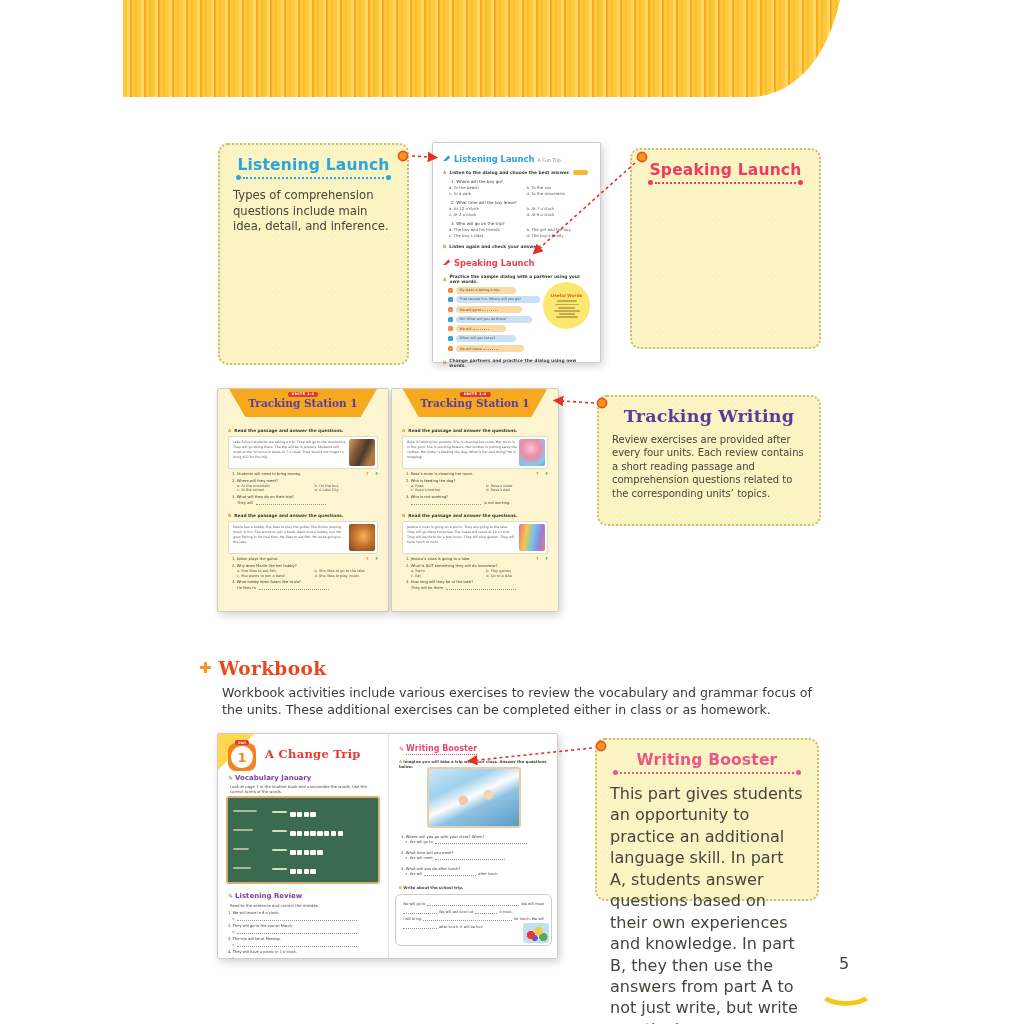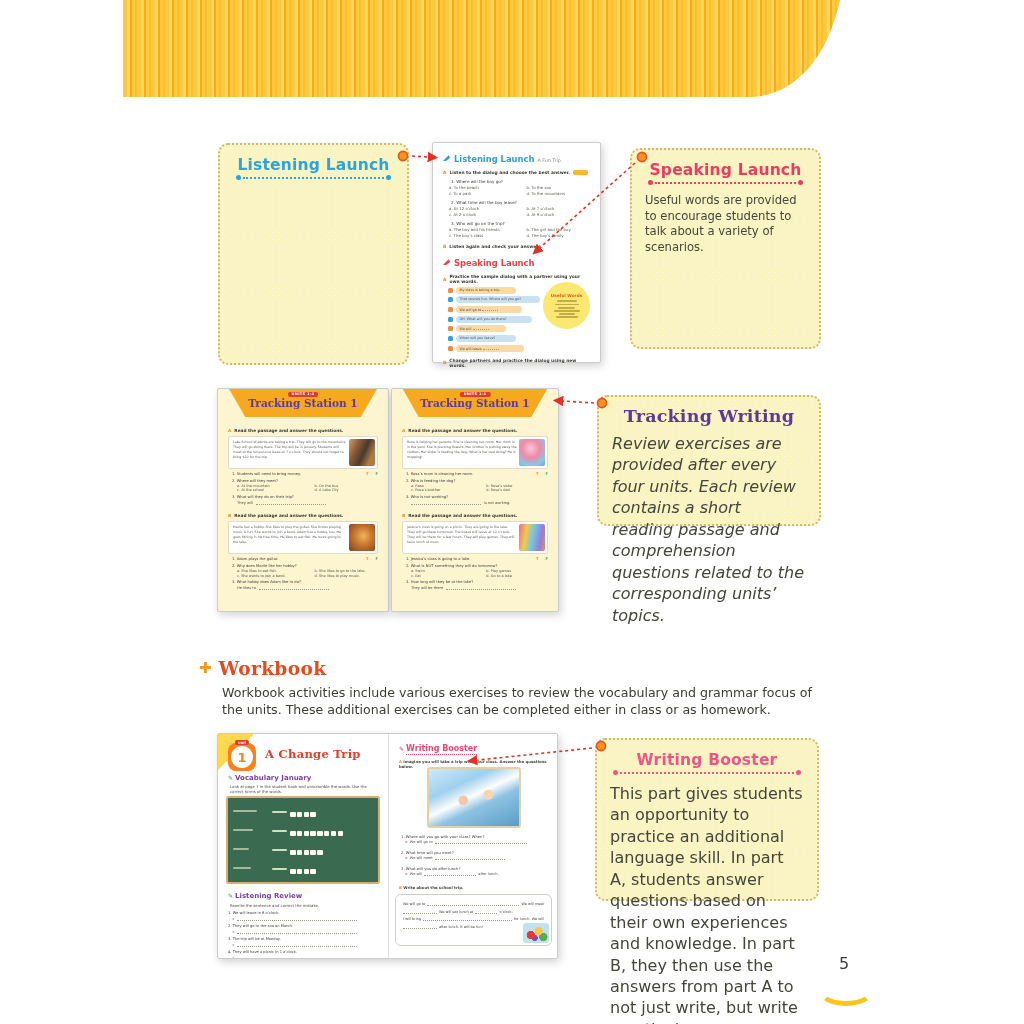--- a/index.html
+++ b/index.html
@@ -19,21 +19,21 @@
   .co-title{font-weight:bold;font-size:15.5px;text-align:center;letter-spacing:.2px;}
   .co-underline{height:0;border-bottom:2px dotted currentColor;margin:3px 10px 9px;position:relative;}
   .co-underline::before,.co-underline::after{content:"";position:absolute;top:-2.5px;width:5px;height:5px;border-radius:50%;background:currentColor;}
   .co-underline::before{left:-7px}.co-underline::after{right:-7px}
   #co-listen{left:218px;top:143px;width:191px;height:222px;}
   #co-listen .co-title,#co-listen .co-underline{color:#2ba5dc;}
   #co-speak{left:630px;top:148px;width:191px;height:201px;}
   #co-speak .co-title,#co-speak .co-underline{color:#ee3b60;}
   #co-track{left:597px;top:395px;width:224px;height:131px;padding-top:9px;}
   #co-track .co-title{font-family:"DejaVu Serif","Liberation Serif",serif;font-size:17.5px;color:#5c3a99;margin-bottom:7px;}
-  #co-track p{font-size:16px;font-style:italic;}
+  #co-track p{font-size:10px;}
   #co-write{left:595px;top:738px;width:224px;height:163px;}
   #co-write .co-title,#co-write .co-underline{color:#ee5586;}
   #co-write p{font-size:16px;}
 
   
   .thumb{position:absolute;background:#fff;border:1px solid #ccc;border-radius:2px;
          box-shadow:2px 3px 8px rgba(0,0,0,.18);box-sizing:border-box;}
 
   
   #thumb-sb{left:432px;top:142px;width:169px;height:221px;padding:11px 10px;}
@@ -161,26 +161,26 @@
           <rect x="12" width="2" height="97" fill="#fdbe2e"></rect>
         </pattern>
       </defs>
       <path d="M0,0 L717,0 C711,26 702,50 684,70 C668,87 650,97 624,97 L0,97 Z" fill="url(#stripes)"></path>
     </svg>
   </div>
 
   <div id="co-listen" class="callout">
     <div class="co-title">Listening Launch</div>
     <div class="co-underline"></div>
+    <p>Types of comprehension questions include main idea, detail, and inference.</p>
   </div>
 
   <div id="co-speak" class="callout">
     <div class="co-title">Speaking Launch</div>
     <div class="co-underline"></div>
-    <p>Useful words are provided to encourage students to talk about a variety of scenarios.</p>
   </div>
 
   <div id="thumb-sb" class="thumb">
     <div class="sb-head">
       <svg class="wing" viewBox="0 0 10 8">
           <path d="M0,7 L7,0 L9,3 L4,7 Z" fill="#2ba0d8"></path>
         </svg>
       <span class="sb-title blue">Listening Launch</span>
       <span class="sb-sub">A Fun Trip</span>
     </div>

